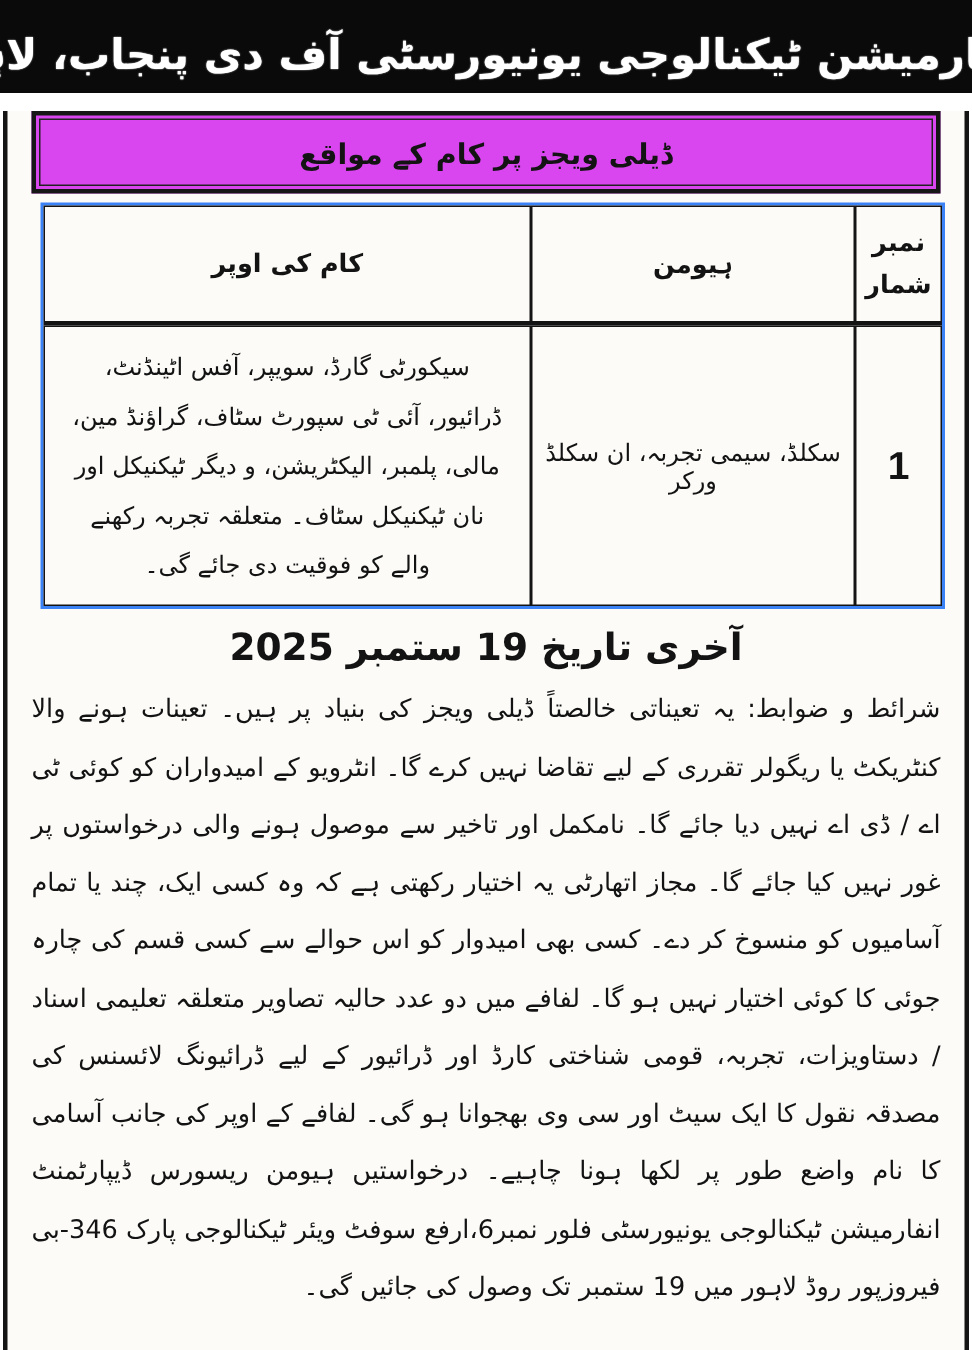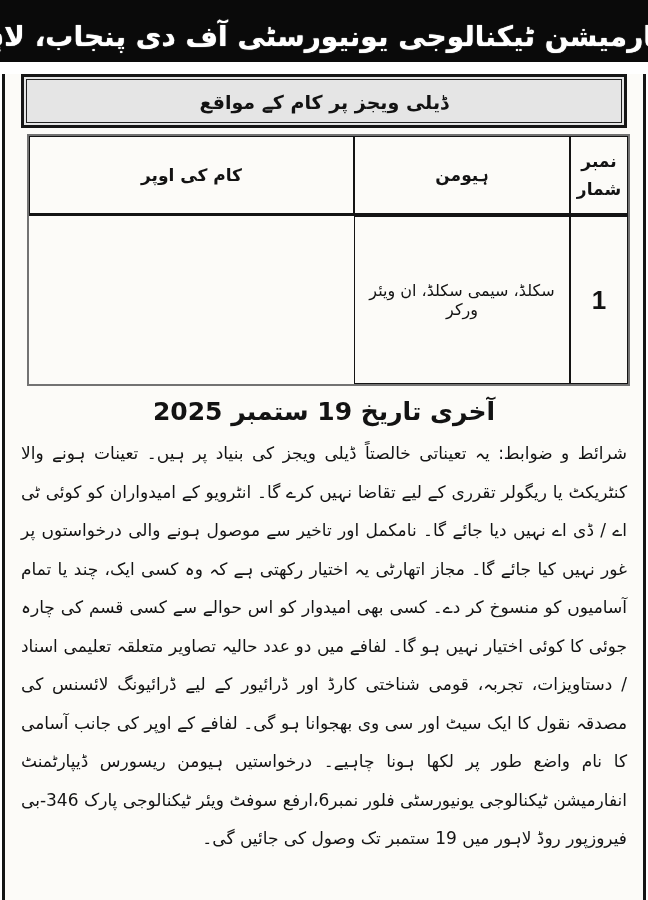--- a/index.html
+++ b/index.html
@@ -32,21 +32,21 @@
     border-right:3px solid #141414;
     border-bottom:9px solid #0c0c0c;
     background:#fcfbf8;
     box-sizing:content-box;
   }
   
   .subtitle-box{
     margin:12px 16px 0 16px;
     border:3px solid #161616;
     padding:2px;
-    background:#e5e5e5;
+    background:#d946ef;
   }
   .subtitle-inner{
     border:1px solid #222;
     text-align:center;
     padding:11px 4px 9px 4px;
   }
   .subtitle-text{
     direction:rtl;font-size:19px;font-weight:bold;
   }
   
@@ -54,21 +54,21 @@
     direction:rtl;text-align:center;
     font-size:17px;line-height:35px;
     margin:8px 20px 0 20px;
   }
   
   .jobs-table{
     direction:rtl;
     display:grid;
     grid-template-columns:58px 216px 1fr;
     margin:6px 13px 11px 22px;
-    border:2px solid #737373;
+    border:2px solid #3b82f6;
     background:#fcfbf8;
   }
   .cell{
     border:1px solid #141414;
     display:flex;align-items:center;justify-content:center;
     text-align:center;
     direction:rtl;
     padding:6px 8px;
     box-sizing:border-box;
   }
@@ -115,21 +115,22 @@
       </div>
     </div>
 
 
     <div class="jobs-table">
       <div class="cell head serial-head">نمبر شمار</div>
       <div class="cell head">ہیومن</div>
       <div class="cell head">کام کی اوپر</div>
 
       <div class="cell body serial-val">1</div>
-      <div class="cell body">سکلڈ، سیمی سکلڈ، ان ویئر ورکر</div>
+      <div class="cell body">سکلڈ، سیمی تجربہ، ان سکلڈ ورکر</div>
+      <div class="cell body details-val">سیکورٹی گارڈ، سویپر، آفس اٹینڈنٹ، ڈرائیور، آئی ٹی سپورٹ سٹاف، گراؤنڈ مین، مالی، پلمبر، الیکٹریشن، و دیگر ٹیکنیکل اور نان ٹیکنیکل سٹاف۔ متعلقہ تجربہ رکھنے والے کو فوقیت دی جائے گی۔</div>
     </div>
 
     <div class="deadline">آخری تاریخ 19 ستمبر 2025</div>
 
     <div class="terms">
       <span class="terms-label">شرائط و ضوابط:</span>
       <span>یہ تعیناتی خالصتاً ڈیلی ویجز کی بنیاد پر ہیں۔ تعینات ہونے والا کنٹریکٹ یا ریگولر تقرری کے لیے تقاضا نہیں کرے گا۔ انٹرویو کے امیدواران کو کوئی ٹی اے / ڈی اے نہیں دیا جائے گا۔ نامکمل اور تاخیر سے موصول ہونے والی درخواستوں پر غور نہیں کیا جائے گا۔ مجاز اتھارٹی یہ اختیار رکھتی ہے کہ وہ کسی ایک، چند یا تمام آسامیوں کو منسوخ کر دے۔ کسی بھی امیدوار کو اس حوالے سے کسی قسم کی چارہ جوئی کا کوئی اختیار نہیں ہو گا۔ لفافے میں دو عدد حالیہ تصاویر متعلقہ تعلیمی اسناد / دستاویزات، تجربہ، قومی شناختی کارڈ اور ڈرائیور کے لیے ڈرائیونگ لائسنس کی مصدقہ نقول کا ایک سیٹ اور سی وی بھجوانا ہو گی۔ لفافے کے اوپر کی جانب آسامی کا نام واضع طور پر لکھا ہونا چاہیے۔ درخواستیں ہیومن ریسورس ڈیپارٹمنٹ انفارمیشن ٹیکنالوجی یونیورسٹی فلور نمبر6،ارفع سوفٹ ویئر ٹیکنالوجی پارک 346-بی فیروزپور روڈ لاہور میں 19 ستمبر تک وصول کی جائیں گی۔</span>
     </div>
 
   </div>

